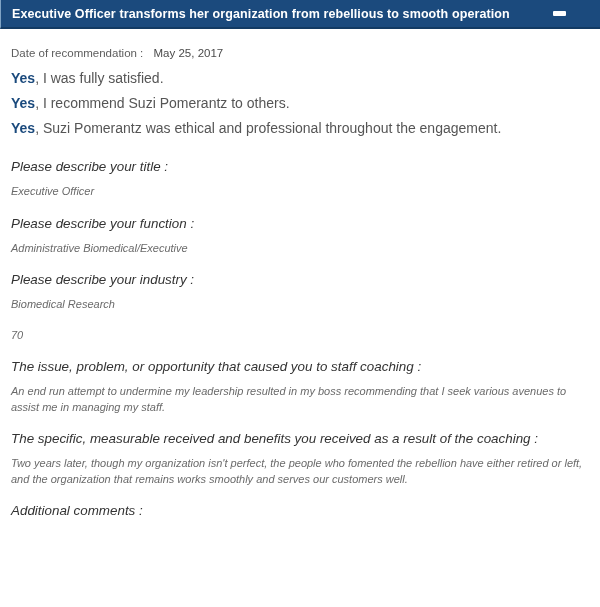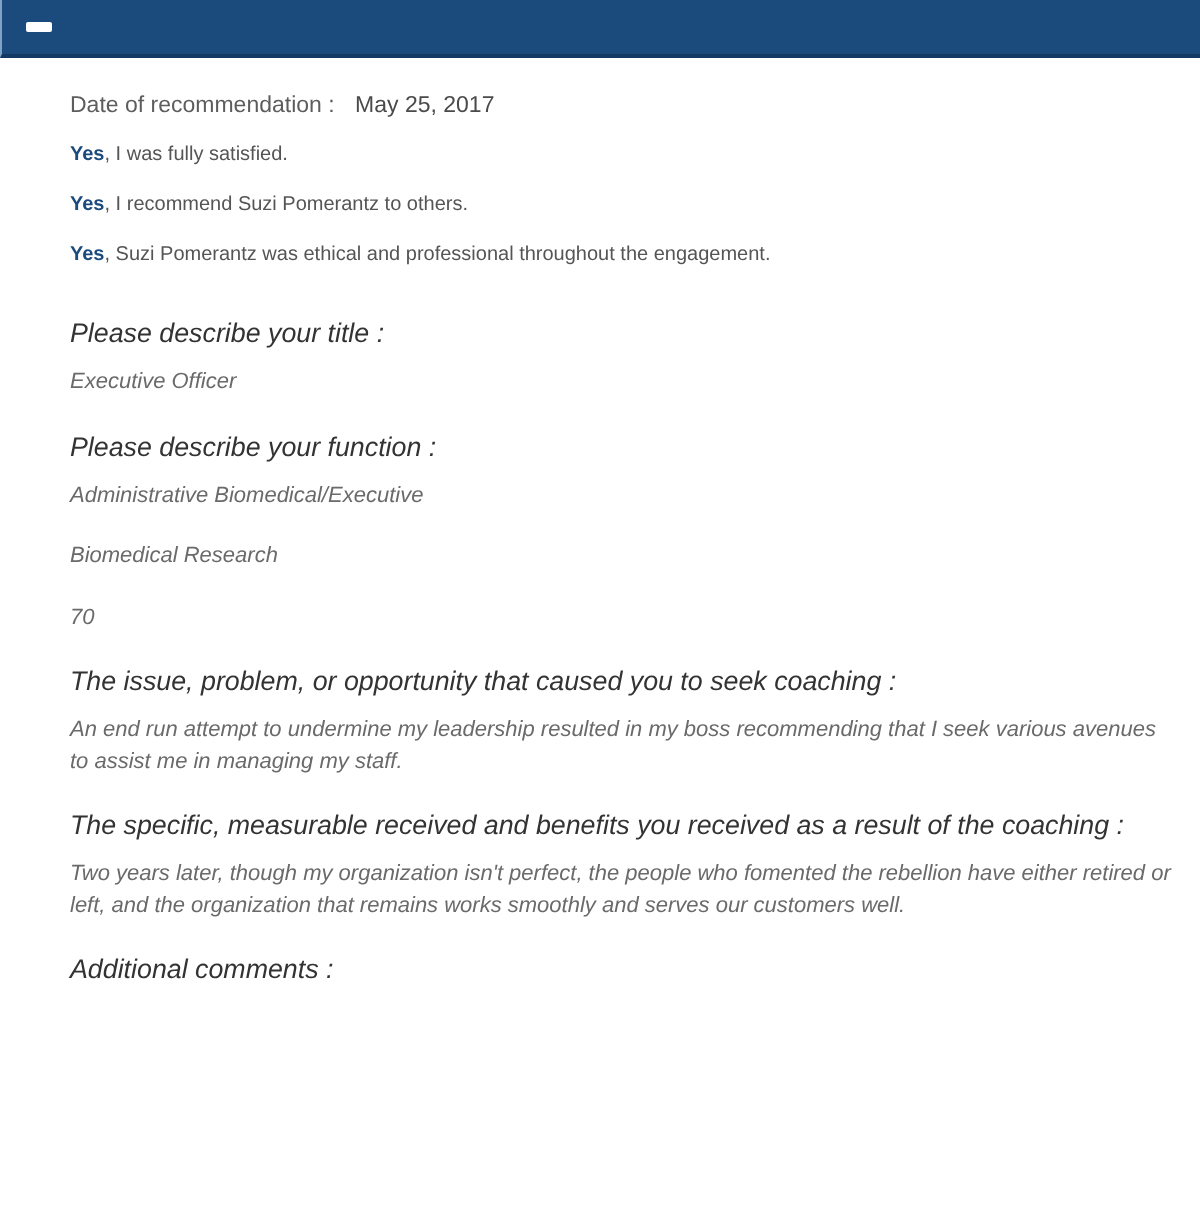--- a/index.html
+++ b/index.html
@@ -60,37 +60,36 @@
     width: 13px;
     height: 5px;
     background: #ffffff;
     border-radius: 1px;
   }
 
   
   .panel-body {
     padding: 11px 12px 0 11px;
     box-sizing: border-box;
-    margin-left: 24px;
   }
 
   .meta-line {
     color: #5d5d5d;
     font-size: 11.5px;
     line-height: 16px;
     margin: 5px 0 0 0;
   }
   .meta-line .meta-value {
     margin-left: 7px;
     color: #4a4a4a;
   }
 
   .affirm-line {
     color: #555555;
-    font-size: 10px;
+    font-size: 14px;
     line-height: 16px;
     margin: 9px 0 0 0;
   }
   .affirm-line .yes {
     color: #1b4a7d;
     font-weight: bold;
   }
 
   .qa-block {
     margin-top: 15px;
@@ -113,20 +112,21 @@
     margin: 8px 0 0 0;
     max-width: 578px;
   }
 </style>
 </head>
 <body>
 
 <div class="panel">
 
   <div class="panel-header">
+    <div class="panel-title">Executive Officer transforms her organization from rebellious to smooth operation</div>
     <div class="minimize-btn" title="Minimize">
       <span class="bar"></span>
     </div>
   </div>
 
   <div class="panel-body">
 
     <p class="meta-line">
       <span>Date of recommendation :</span>
       <span class="meta-value">May 25, 2017</span>
@@ -146,30 +146,31 @@
       <p class="question">Please describe your title :</p>
       <p class="answer">Executive Officer</p>
     </div>
 
     <div class="qa-block">
       <p class="question">Please describe your function :</p>
       <p class="answer">Administrative Biomedical/Executive</p>
     </div>
 
     <div class="qa-block">
+      <p class="question">Please describe your industry :</p>
       <p class="answer">Biomedical Research</p>
     </div>
 
     <div class="qa-block">
       <p class="answer">70</p>
     </div>
 
 
     <div class="qa-block">
-      <p class="question">The issue, problem, or opportunity that caused you to seek coaching :</p>
+      <p class="question">The issue, problem, or opportunity that caused you to staff coaching :</p>
       <p class="answer">An end run attempt to undermine my leadership resulted in my boss recommending that I seek various avenues to assist me in managing my staff.</p>
     </div>
 
     <div class="qa-block">
       <p class="question">The specific, measurable received and benefits you received as a result of the coaching :</p>
       <p class="answer">Two years later, though my organization isn't perfect, the people who fomented the rebellion have either retired or left, and the organization that remains works smoothly and serves our customers well.</p>
     </div>
 
     <div class="qa-block">
       <p class="question">Additional comments :</p>

